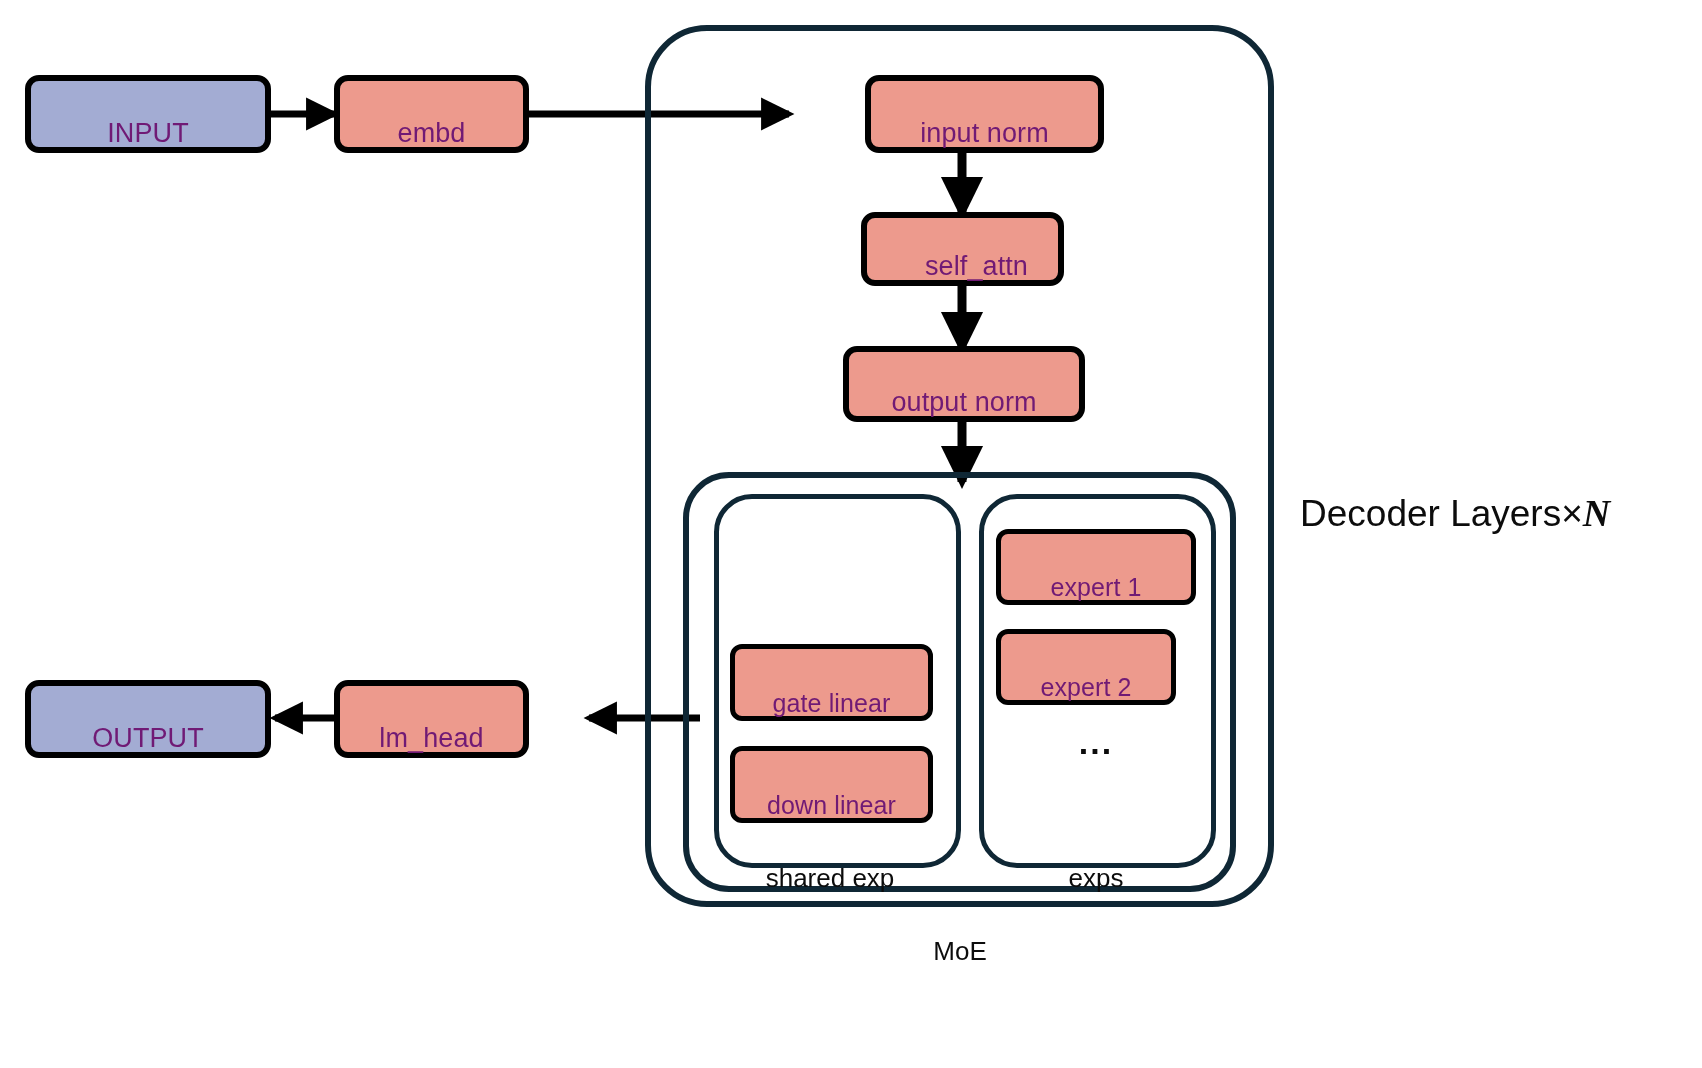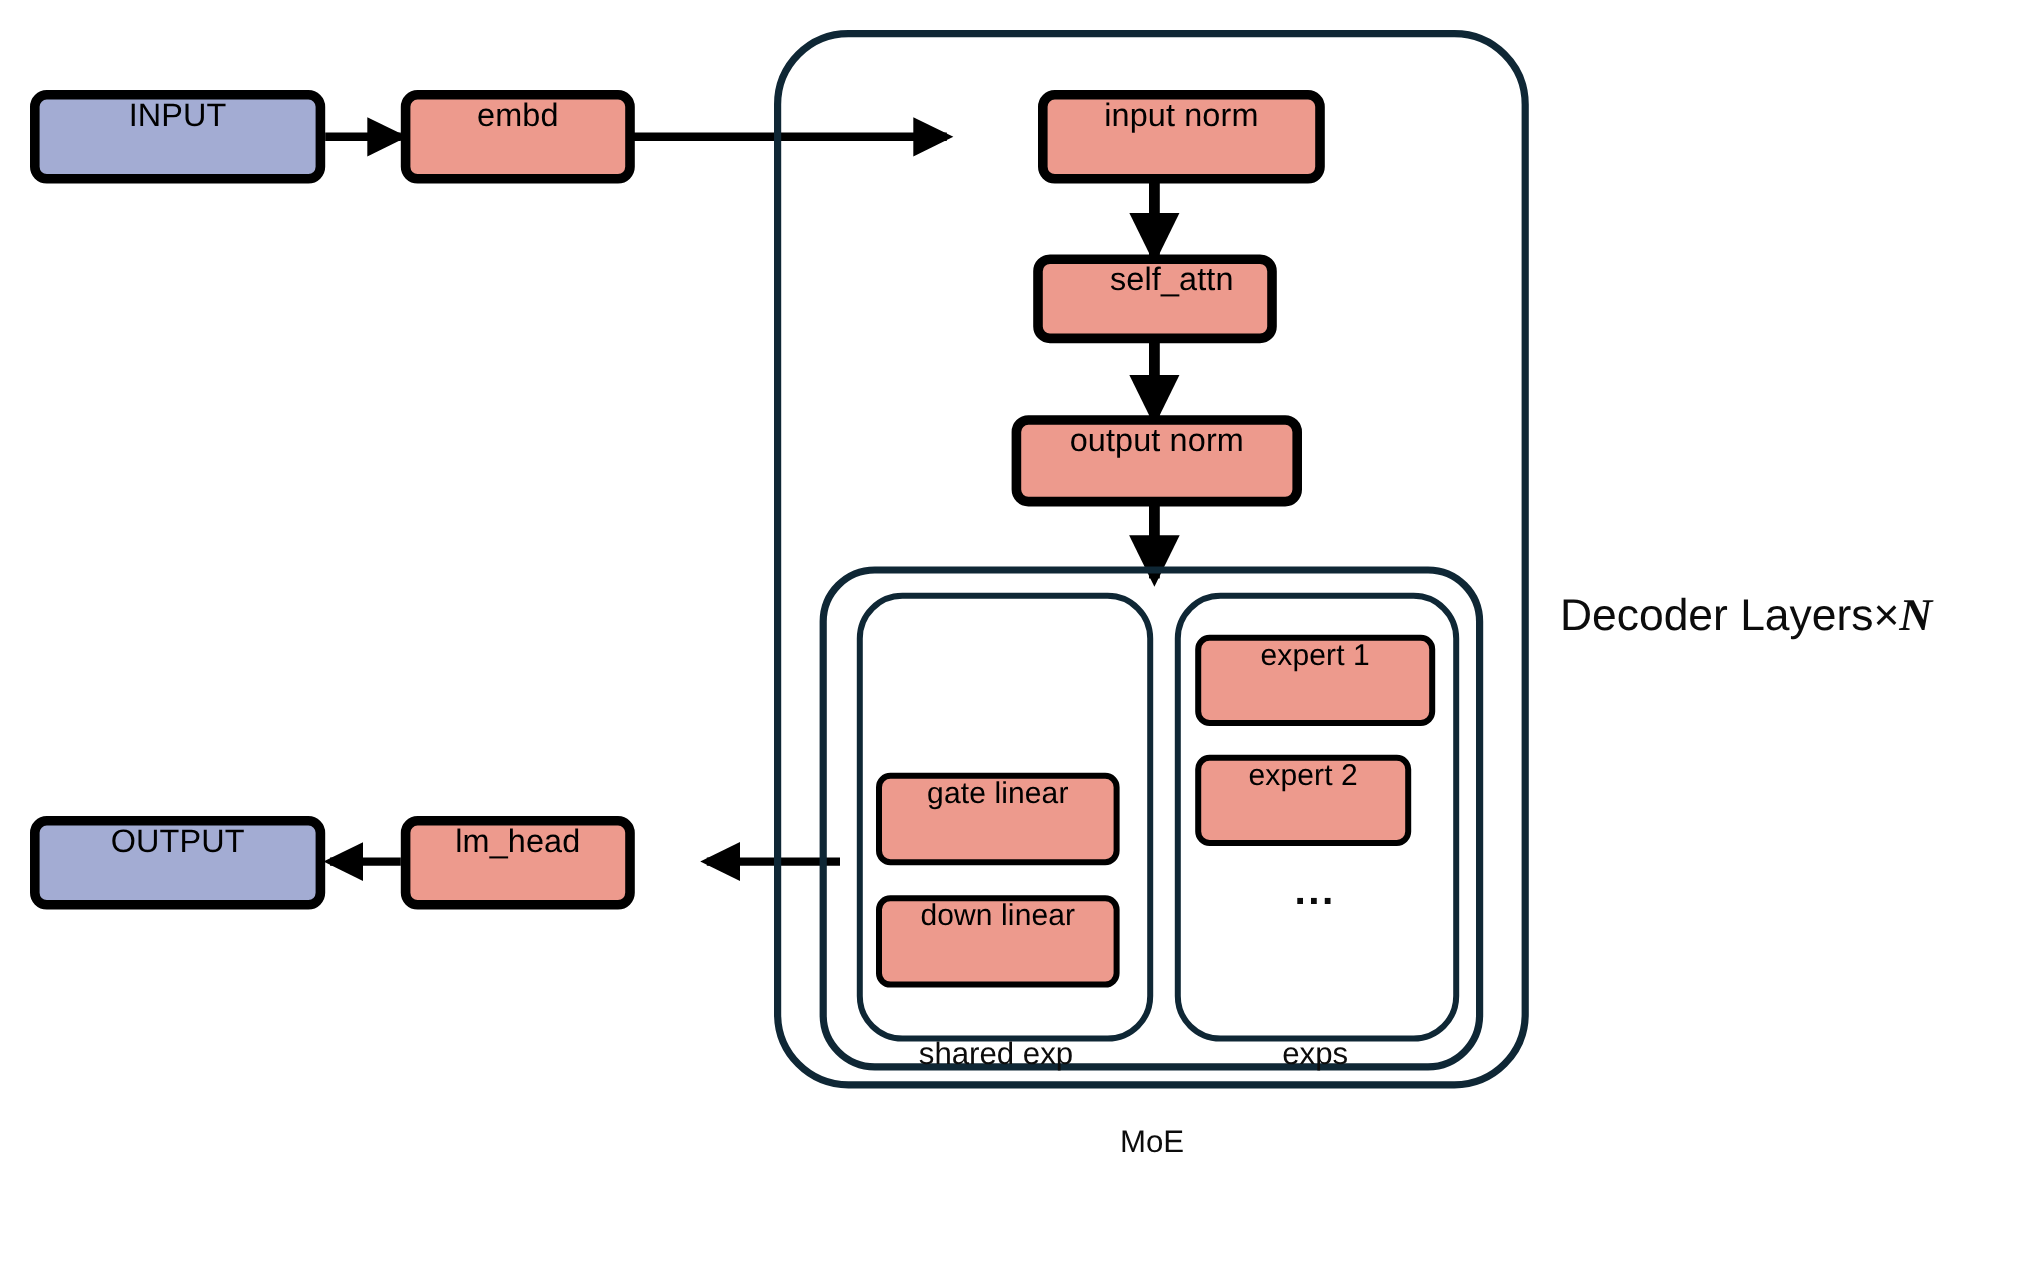--- a/index.html
+++ b/index.html
@@ -23,25 +23,25 @@
     width: 1702px;
     height: 1068px;
     pointer-events: none;
   }
 
   
   .node {
     position: absolute;
     box-sizing: border-box;
     display: flex;
-    align-items: flex-start;
+    align-items: flex-end;
     justify-content: center;
-    border: 8px solid #000000;
+    border: 6px solid #000000;
     border-radius: 14px;
-    color: #000000;
+    color: #701a75;
     font-size: 27px;
     line-height: 1;
     letter-spacing: .1px;
     white-space: nowrap;
     z-index: 3;
   }
   .node.blue  { background: #A3ACD3; }
   .node.salmon{ background: #ED9A8D; }
 
   .node.small {

